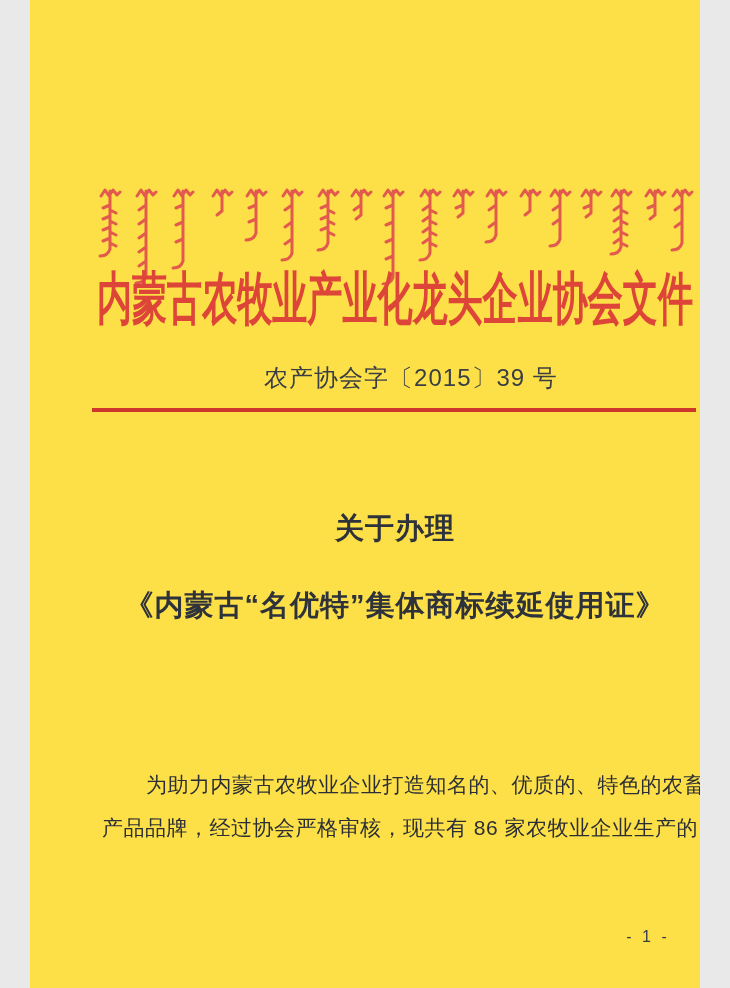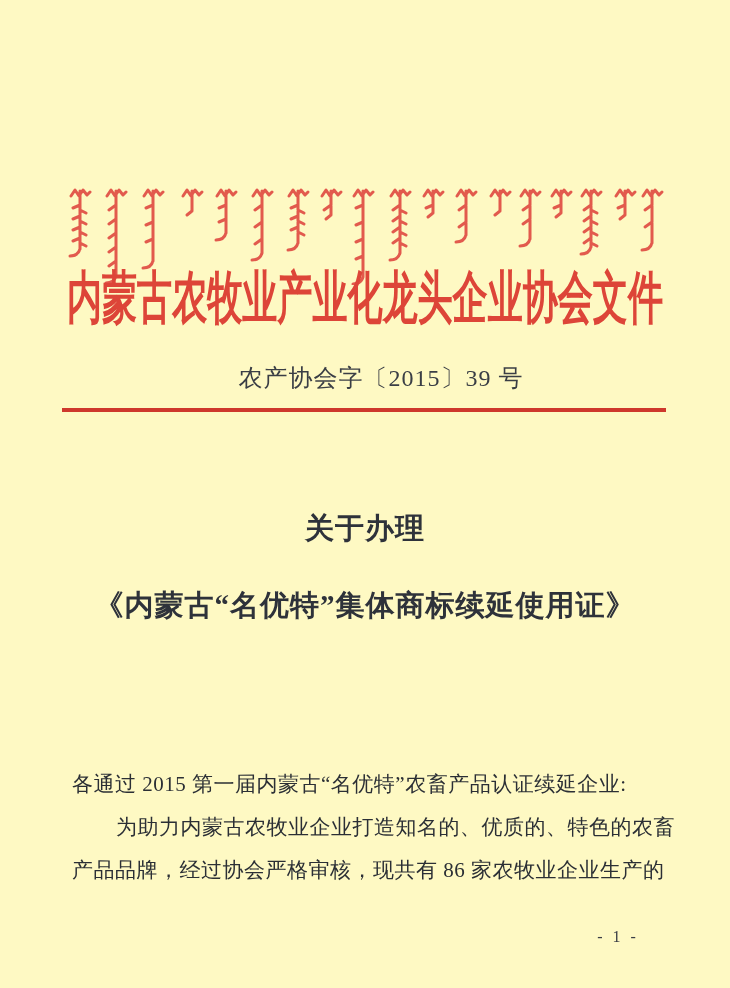--- a/index.html
+++ b/index.html
@@ -1,22 +1,22 @@
 <!DOCTYPE html>
 <html><head>
 <meta charset="utf-8">
 <style>
   html,body{margin:0;padding:0;background:#e9e9e9;}
   .page{
     position:relative;
-    width:730px;height:988px;
+    width:670px;height:988px;
     margin:0 auto;
-    background:#fef9c3;
+    background:#fde047;
     overflow:hidden;
-    font-family:Liberation Serif, serif;
+    font-family:Liberation Sans, sans-serif;
     color:#2b2f35;
   }
   
   .mongol{
     position:absolute;
     top:183px;left:0;
     width:730px;height:102px;
   }
   .mongol path{
     stroke:var(--mongol,#e25a4d);
@@ -129,20 +129,19 @@
   <div class="doc-number">农产协会字〔2015〕39 号</div>
 
   <div class="red-rule"></div>
 
   <div class="doc-title">
     <div class="t-line">关于办理</div>
     <div class="t-line">《内蒙古“名优特”集体商标续延使用证》</div>
   </div>
 
   <div class="body-text">
-    <div class="b-line">各通过 2015 第一届内蒙古“名优特”农畜产品认证续延企业:</div>
     <div class="b-line indent">为助力内蒙古农牧业企业打造知名的、优质的、特色的农畜</div>
     <div class="b-line">产品品牌，经过协会严格审核，现共有 86 家农牧业企业生产的</div>
   </div>
 
   <div class="page-number">- 1 -</div>
 
 </div>
 
 </body></html>

